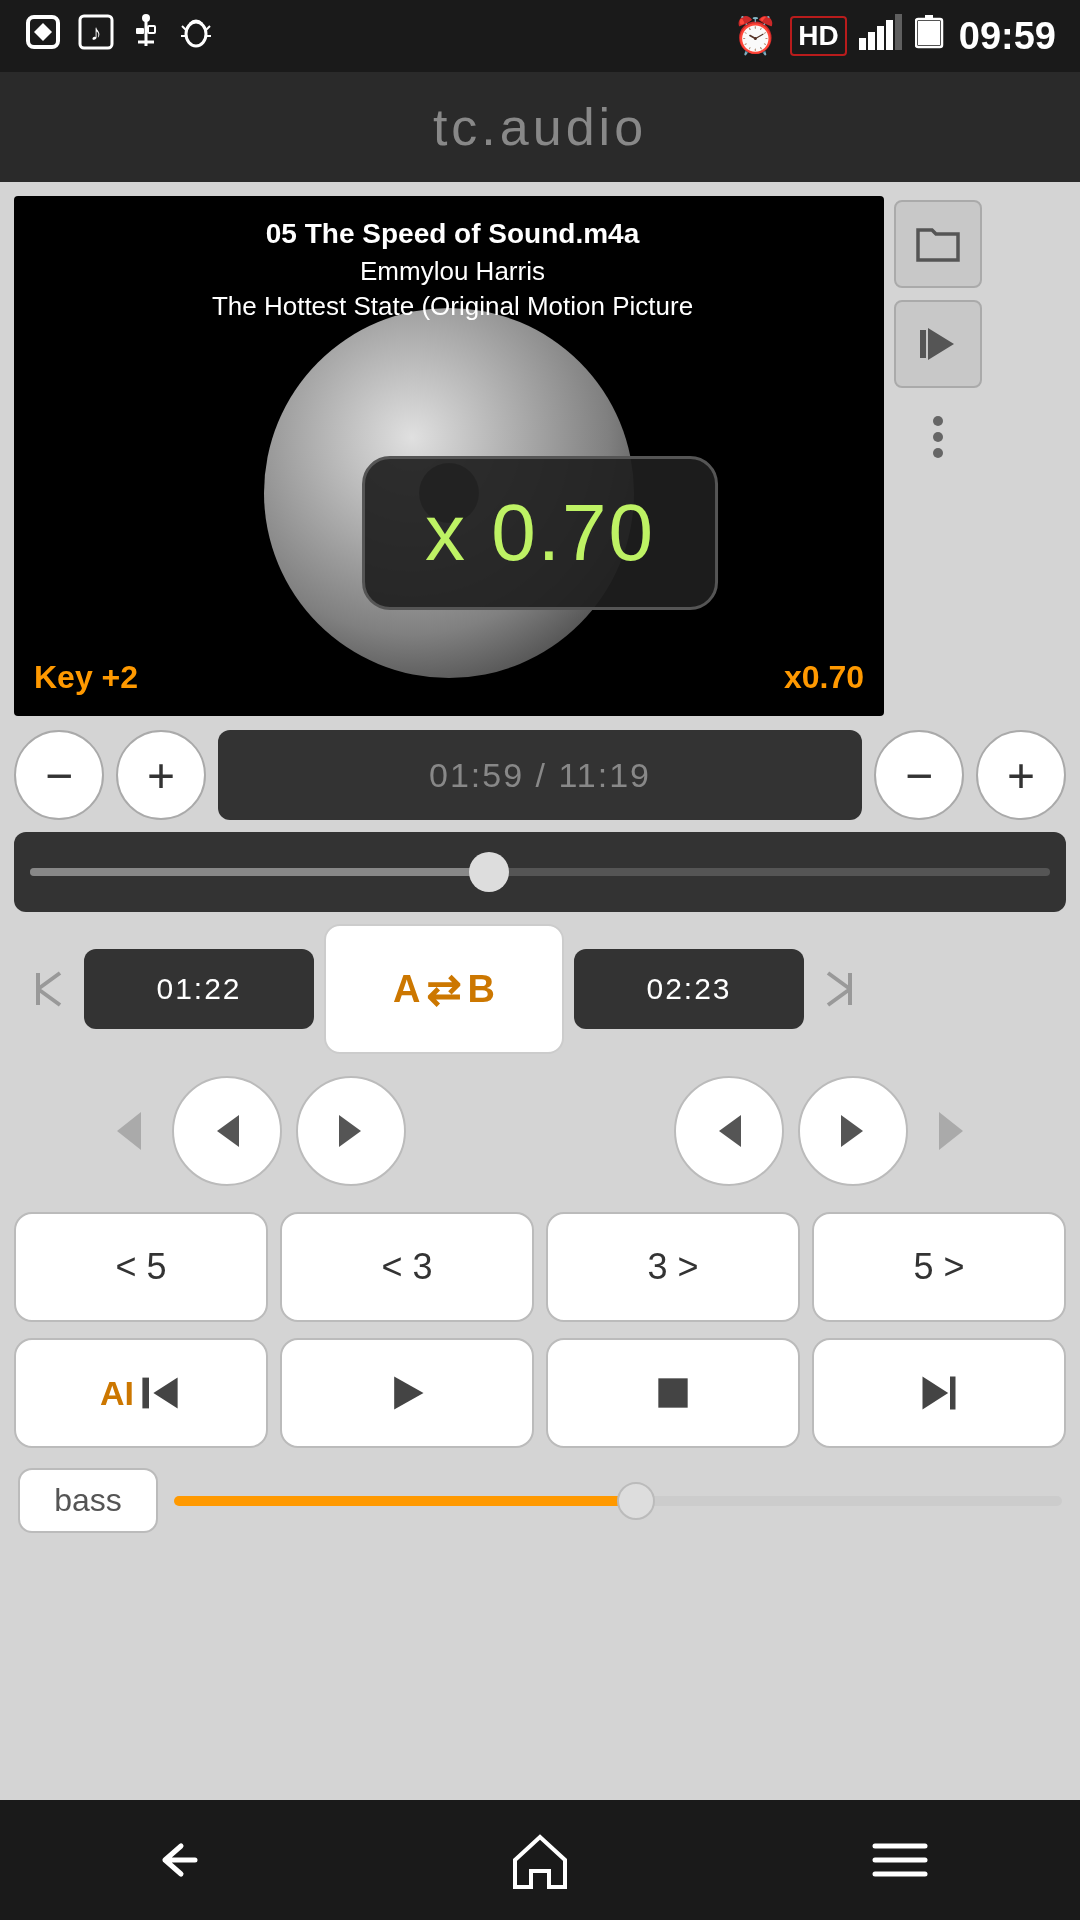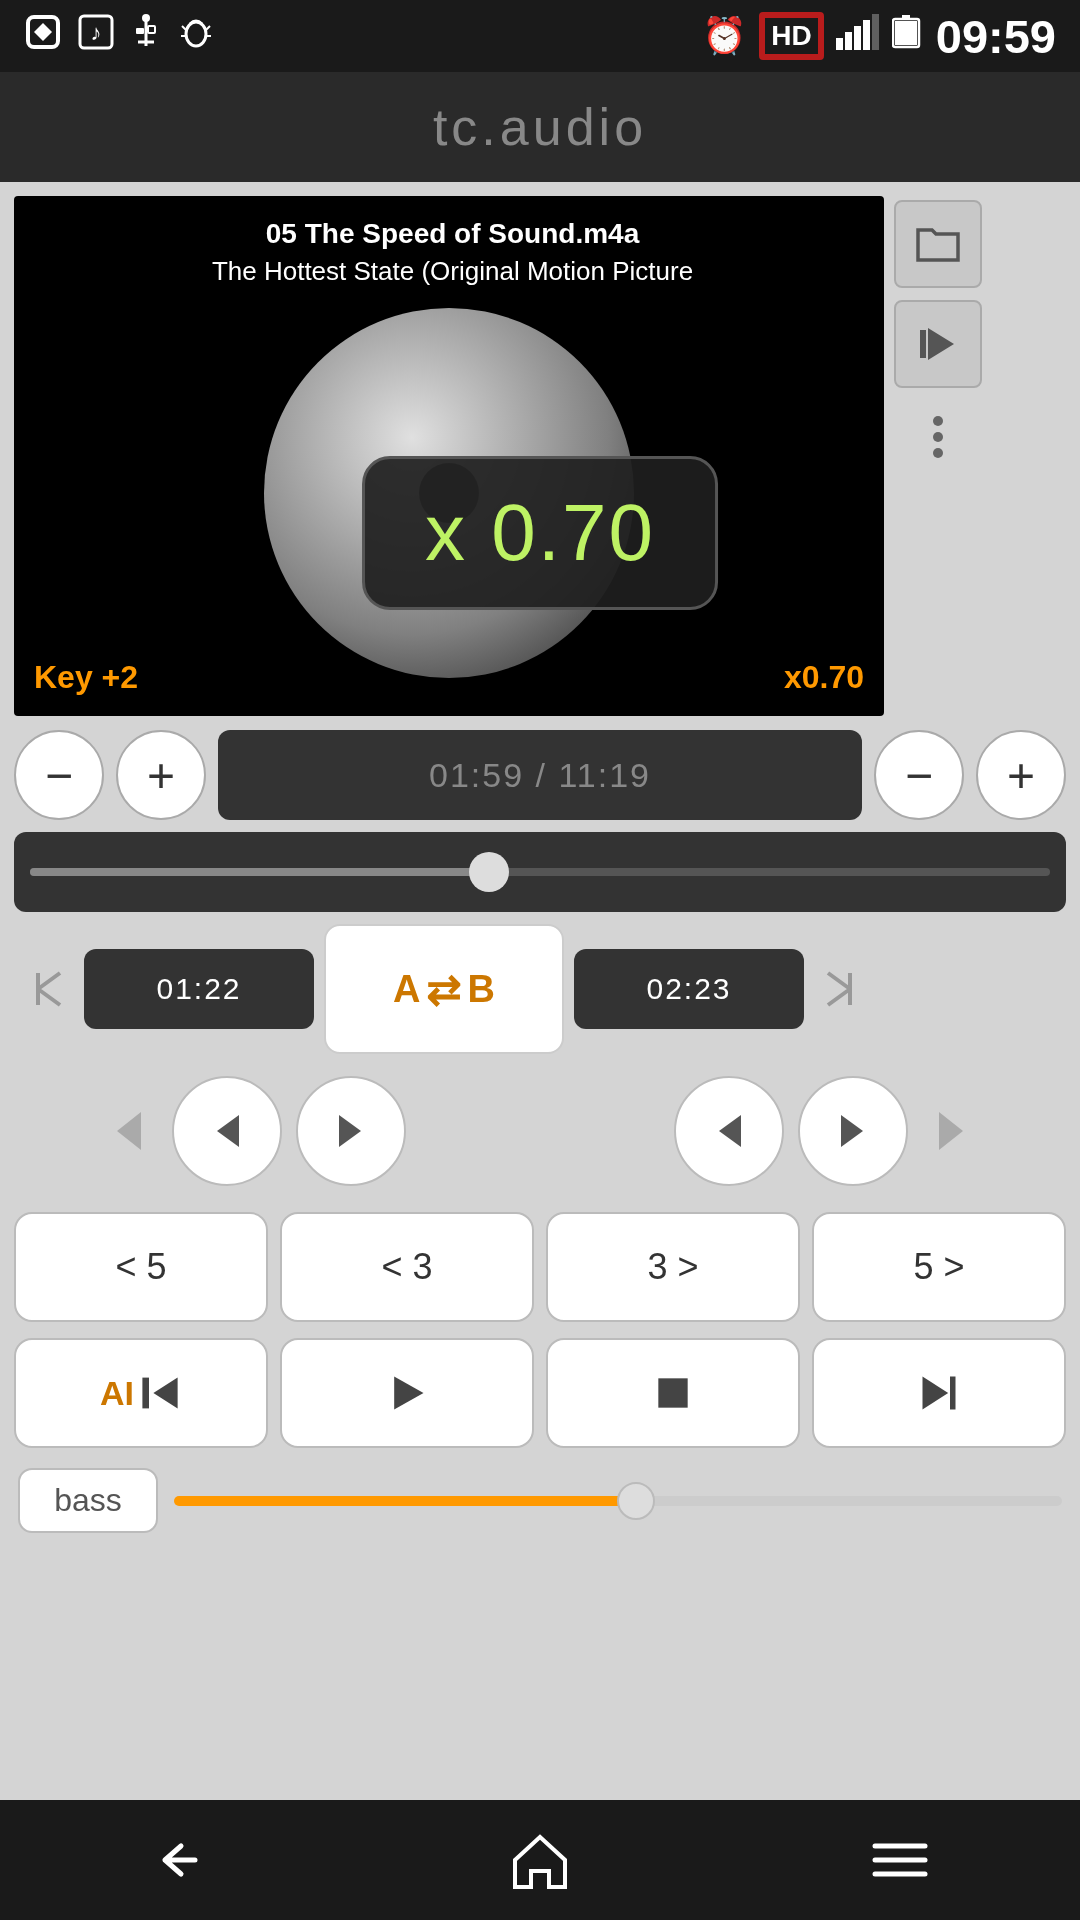--- a/index.html
+++ b/index.html
@@ -508,52 +508,53 @@
           <path d="M12 10 Q18 4 24 10" fill="none" stroke="white" stroke-width="3"></path>
           <line x1="8" y1="16" x2="4" y2="12" stroke="white" stroke-width="2"></line>
           <line x1="8" y1="22" x2="3" y2="22" stroke="white" stroke-width="2"></line>
           <line x1="28" y1="16" x2="32" y2="12" stroke="white" stroke-width="2"></line>
           <line x1="28" y1="22" x2="33" y2="22" stroke="white" stroke-width="2"></line>
         </svg>
     </span>
   </div>
   <div class="status-right">
     <span>⏰</span>
-    <span style="font-size:28px;border:6px solid #b91c1c;padding:2px 6px;border-radius:4px;">HD</span>
+    <span style="font-size:28px;border:2px solid #b91c1c;padding:2px 6px;border-radius:4px;">HD</span>
     <span>
       <svg width="44" height="36" viewBox="0 0 44 36">
           <rect x="0" y="24" width="7" height="12" fill="white"></rect>
           <rect x="9" y="18" width="7" height="18" fill="white"></rect>
           <rect x="18" y="12" width="7" height="24" fill="white"></rect>
           <rect x="27" y="6" width="7" height="30" fill="white"></rect>
           <rect x="36" y="0" width="7" height="36" fill="white" opacity="0.3"></rect>
         </svg>
     </span>
     <span>
       <svg width="32" height="36" viewBox="0 0 32 36">
           <rect x="1" y="5" width="26" height="28" rx="2" fill="none" stroke="white" stroke-width="2.5"></rect>
           <rect x="10" y="1" width="8" height="4" fill="white"></rect>
           <rect x="3" y="7" width="22" height="24" fill="white"></rect>
         </svg>
     </span>
-    <span style="font-size:47px;">09:59</span>
+    <span style="font-size:38px;">09:59</span>
   </div>
 </div>
 
 <div class="title-bar">
   <span class="app-title">tc.audio</span>
 </div>
 
 <div class="main-content">
 
   <div class="player-section">
 
     <div class="album-art-container">
       <div class="track-info">
         <div class="track-title">05 The Speed of Sound.m4a</div>
+        <div class="track-artist">Emmylou Harris</div>
         <div class="track-album">The Hottest State (Original Motion Picture</div>
       </div>
       <div class="cd-image">
         <div class="cd-circle">
           <div class="cd-hole"></div>
         </div>
       </div>
       <div class="key-badge">Key +2</div>
       <div class="speed-badge">x0.70</div>
     </div>

